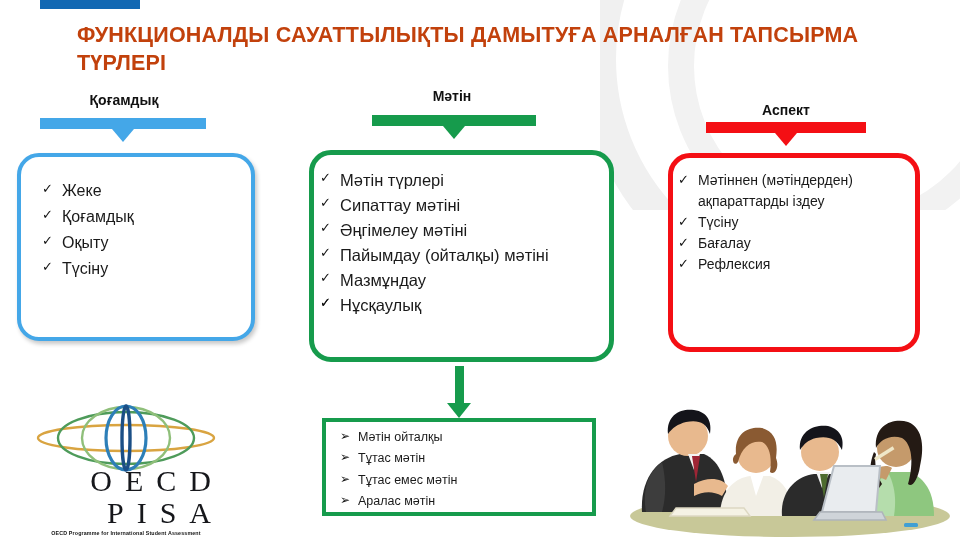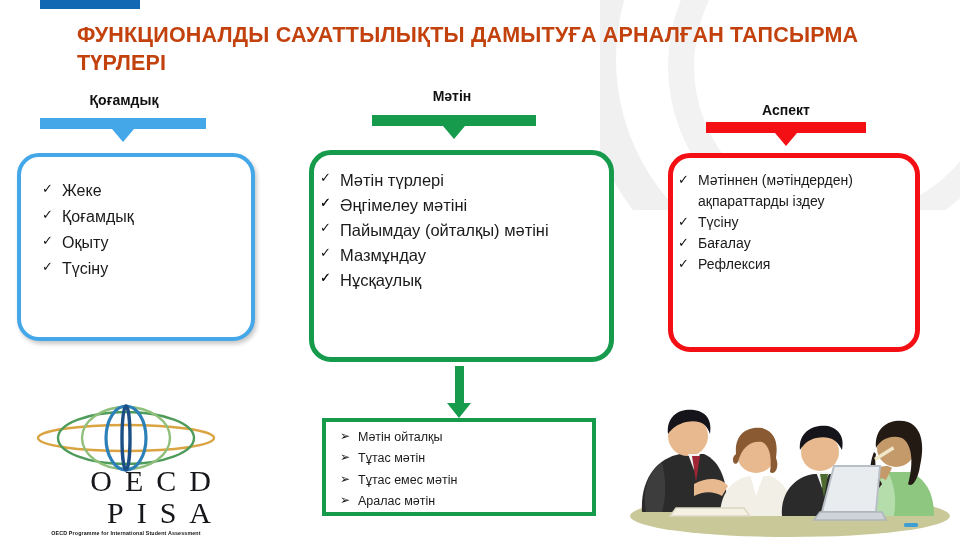--- a/index.html
+++ b/index.html
@@ -117,21 +117,21 @@
     <li><span class="bullet">✓</span><span>Түсіну</span></li>
   </ul>
 
   <div class="col-head" style="left:372px;top:88px;width:160px;">Мәтін</div>
   <div class="banner" style="left:372px;top:115px;width:164px;background:#169b4c;">
     <div class="tri" style="border-top:13px solid #169b4c;"></div>
   </div>
   <div class="box green" style="left:309px;top:150px;width:305px;height:212px;"></div>
   <ul class="clist" id="green-list">
     <li><span class="bullet">✓</span><span>Мәтін түрлері</span></li>
-    <li><span class="bullet">✓</span></li>
+    <li><span class="bullet">✓</span><span>Сипаттау мәтіні</span></li>
     <li><span class="bullet">✓</span><span>Әңгімелеу мәтіні</span></li>
     <li><span class="bullet">✓</span><span>Пайымдау (ойталқы) мәтіні</span></li>
     <li><span class="bullet">✓</span><span>Мазмұндау</span></li>
     <li><span class="bullet">✓</span></li>
     <li><span class="bullet">✓</span><span>Нұсқаулық</span></li>
   </ul>
 
   <div class="col-head" style="left:706px;top:102px;width:160px;">Аспект</div>
   <div class="banner" style="left:706px;top:122px;width:160px;background:#f40f14;">
     <div class="tri" style="border-top:13px solid #f40f14;"></div>

